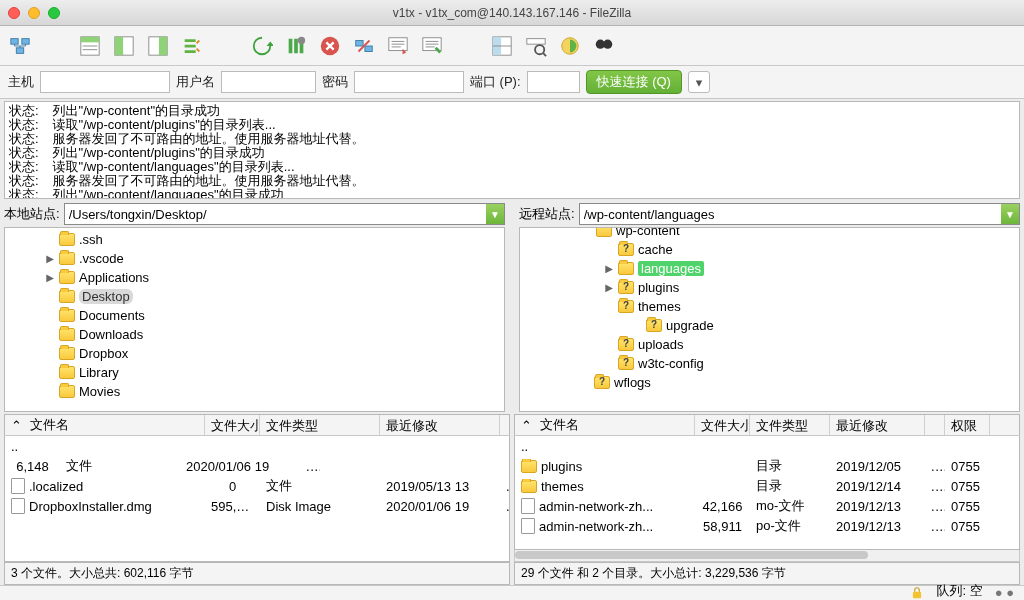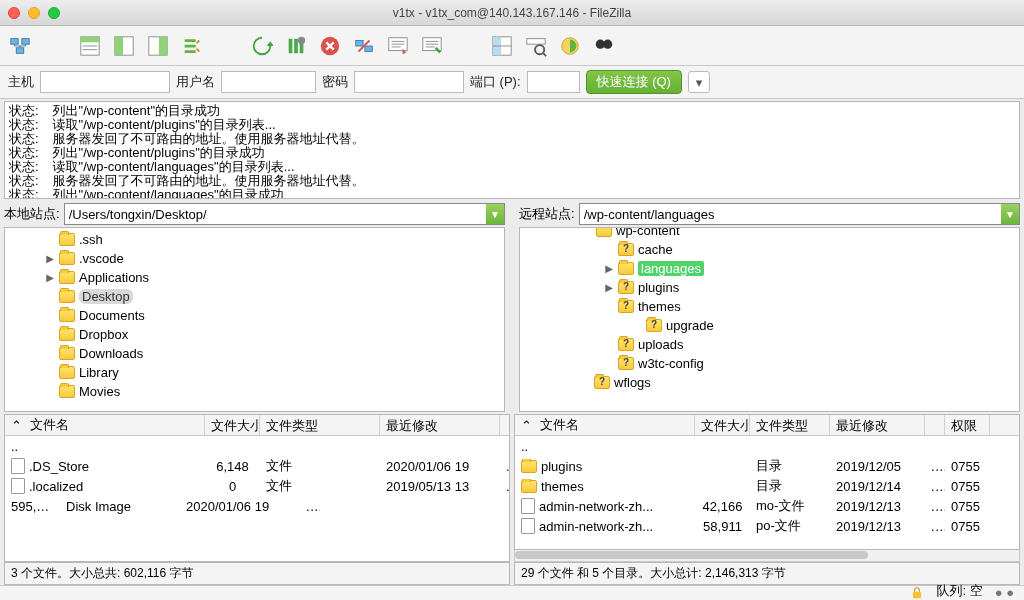--- a/index.html
+++ b/index.html
@@ -233,26 +233,26 @@
           <span><span class="greysel">Desktop</span></span>
         </div>
         <div class="trow">
           <span class="twist"></span>
           <span class="fold"></span>
           <span>Documents</span>
         </div>
         <div class="trow">
           <span class="twist"></span>
           <span class="fold"></span>
+          <span>Downloads</span>
+        </div>
+        <div class="trow">
+          <span class="twist"></span>
+          <span class="fold"></span>
           <span>Dropbox</span>
-        </div>
-        <div class="trow">
-          <span class="twist"></span>
-          <span class="fold"></span>
-          <span>Downloads</span>
         </div>
         <div class="trow">
           <span class="twist"></span>
           <span class="fold"></span>
           <span>Library</span>
         </div>
         <div class="trow">
           <span class="twist"></span>
           <span class="fold"></span>
           <span>Movies</span>
@@ -331,40 +331,40 @@
     <div class="fbody" id="lfiles">
         <div class="frow">
           <div class="c-name" style="flex:0 0 200px">
             <span>..</span>
           </div>
           <div class="c-size"></div>
           <div class="c-type" style="flex:0 0 120px"></div>
           <div class="c-mod" style="flex:0 0 120px"></div>
         </div>
         <div class="frow">
-          <div class="c-name" style="flex:0 0 200px">
-            <span class="fileic"></span>
-            <span>.DS_Store</span>
-          </div>
           <div class="c-size">6,148</div>
           <div class="c-type" style="flex:0 0 120px">文件</div>
           <div class="c-mod" style="flex:0 0 120px">2020/01/06 19</div>
           <div class="c-dots">...</div>
         </div>
         <div class="frow">
           <div class="c-name" style="flex:0 0 200px">
             <span class="fileic"></span>
             <span>.localized</span>
           </div>
           <div class="c-size">0</div>
           <div class="c-type" style="flex:0 0 120px">文件</div>
           <div class="c-mod" style="flex:0 0 120px">2019/05/13 13</div>
           <div class="c-dots">...</div>
         </div>
         <div class="frow">
+          <div class="c-name" style="flex:0 0 200px">
+            <span class="fileic"></span>
+            <span>DropboxInstaller.dmg</span>
+          </div>
           <div class="c-size">595,968</div>
           <div class="c-type" style="flex:0 0 120px">Disk Image</div>
           <div class="c-mod" style="flex:0 0 120px">2020/01/06 19</div>
           <div class="c-dots">...</div>
         </div>
       </div>
   </div>
   <div class="flist r">
     <div class="fhdr">
       <div class="c-name" style="flex:0 0 180px">
@@ -434,21 +434,21 @@
         </div>
       </div>
     <div class="scroll">
         <div class="thumb"></div>
       </div>
   </div>
 </div>
 
 <div class="statrow">
   <div class="stat">3 个文件。大小总共: 602,116 字节</div>
-  <div class="stat">29 个文件 和 5 个目录。大小总计: 2,146,313 字节</div>
+  <div class="stat">29 个文件 和 2 个目录。大小总计: 3,229,536 字节</div>
 </div>
 
 <div class="bottombar">
   <svg class="lock" viewBox="0 0 24 24">
       <rect x="5" y="10" width="14" height="11" rx="2" fill="#f4c430"></rect>
       <path d="M8 10V7a4 4 0 0 1 8 0v3" fill="none" stroke="#c9a227" stroke-width="2"></path>
     </svg>
   <span>队列: 空</span>
   <span style="color:#777">● ●</span>
 </div>

